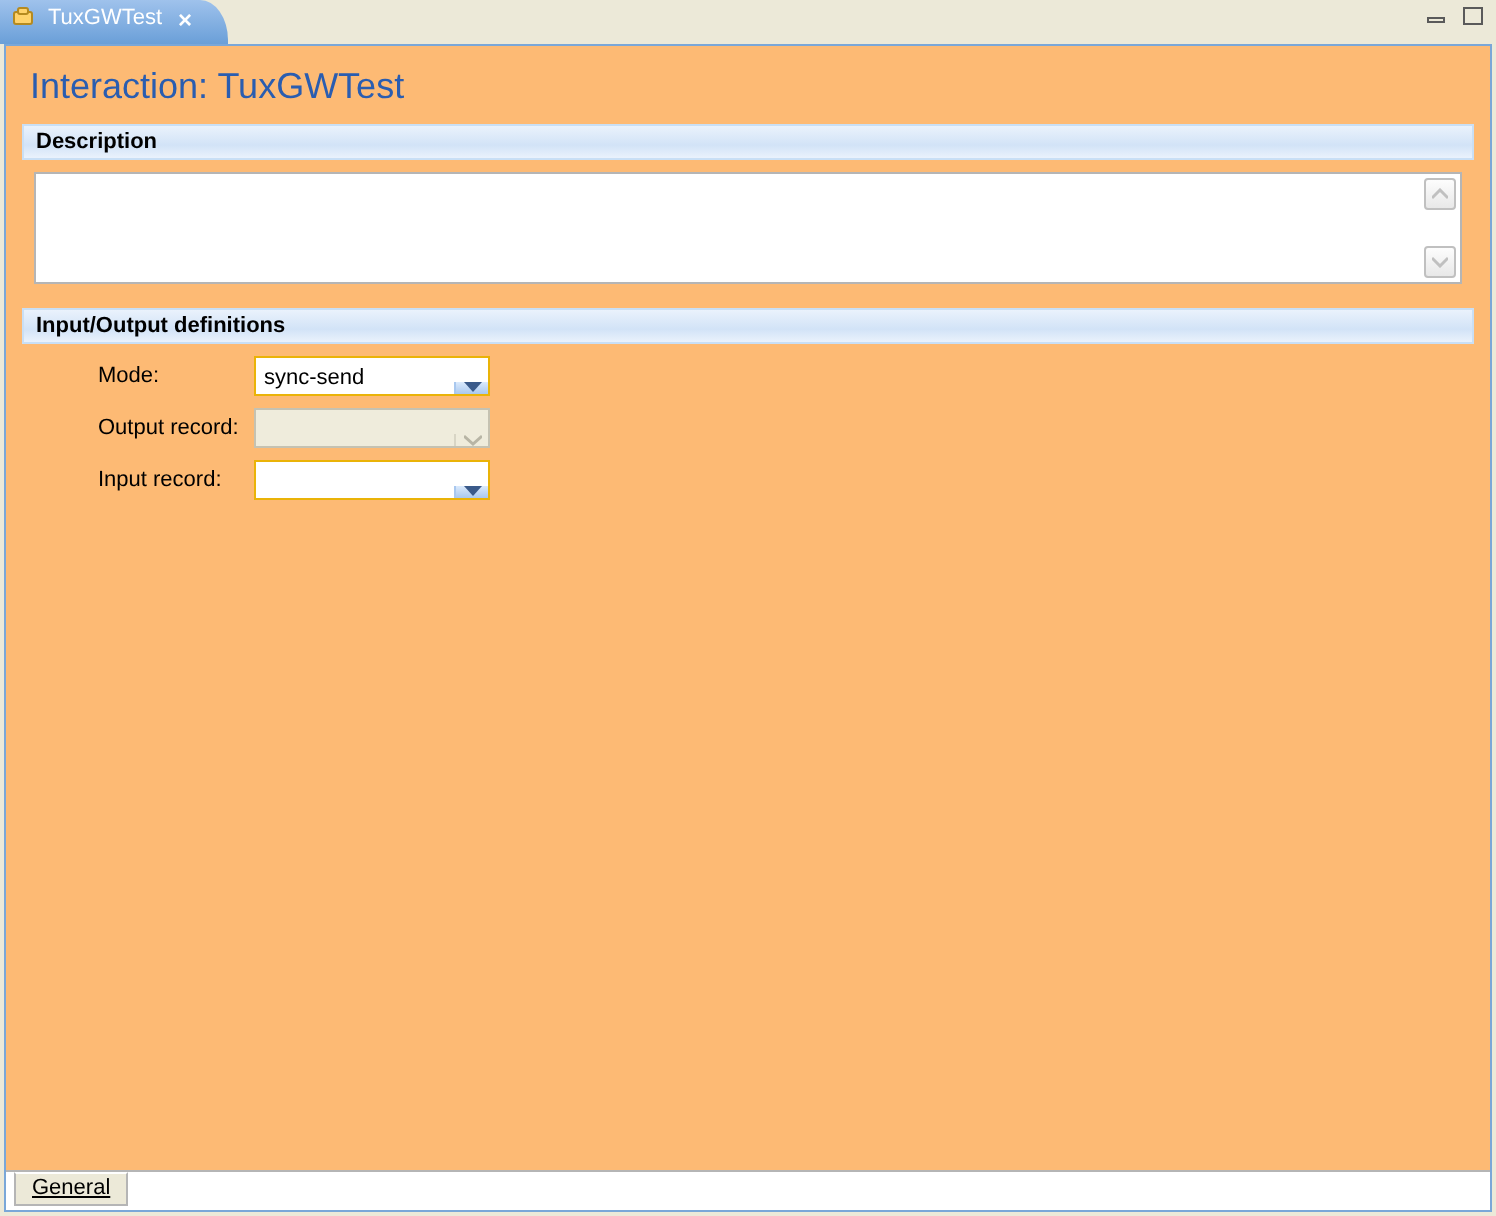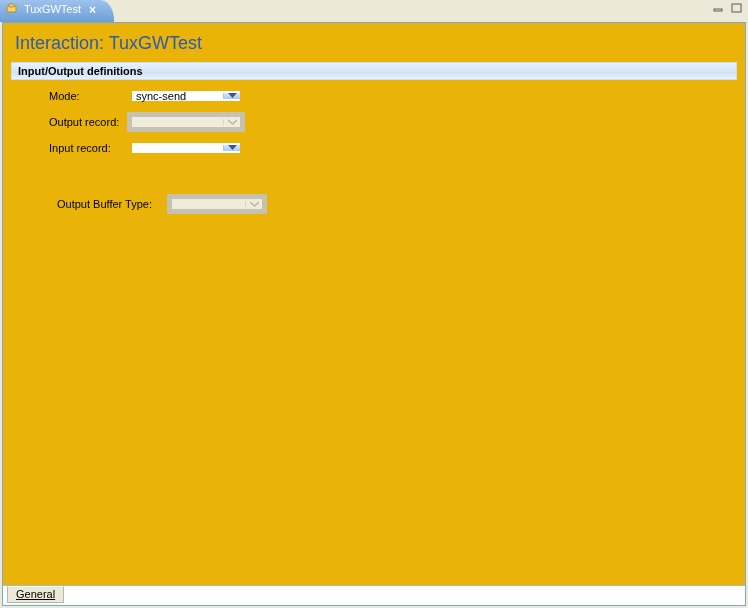--- a/index.html
+++ b/index.html
@@ -57,21 +57,21 @@
     cursor: pointer;
     display: flex;
     align-items: center;
     justify-content: center;
   }
   .content-frame {
     position: absolute;
     left: 2px; top: 22px;
     right: 2px; bottom: 2px;
     border: 1px solid #7aa7d8;
-    background: #eab308;
+    background: #fdba74;
   }
   .page {
     position: absolute;
     left: 0; right: 0; top: 0; bottom: 20px;
     padding: 8px 8px 0 8px;
     overflow: hidden;
   }
   .page-title {
     color: #2a5db0;
     font-size: 18px;
@@ -137,24 +137,24 @@
   }
   .form-label {
     width: 78px;
     font-size: 11px;
     color: #000;
   }
   .form-label.wide { width: 110px; }
   .combo {
     width: 118px;
     height: 20px;
-    border: 5px solid #eab308;
+    border: 1px solid #eab308;
     background: #fff;
     display: flex;
-    align-items: center;
+    align-items: flex-end;
     font-size: 11px;
   }
   .combo.disabled {
     background: #efecdc;
     border-color: #c5c2b2;
   }
   .combo .combo-text {
     flex: 1;
     padding: 2px 4px;
     display: flex;
@@ -233,20 +233,40 @@
             <rect x="1" y="1" width="9" height="8" fill="none" stroke="#5a5a5a"></rect>
           </svg>
       </div>
     </div>
   </div>
 
   <div class="content-frame">
     <div class="page">
       <div class="page-title">Interaction: TuxGWTest</div>
 
+      <div class="section">
+        <div class="section-header">Description</div>
+        <div class="section-body">
+          <div class="desc-box">
+            <textarea class="desc-textarea" style=""></textarea>
+            <div class="desc-scroll">
+              <div class="scroll-btn">
+                <svg width="8" height="6">
+                    <path d="M0 5 L4 1 L8 5" fill="none" stroke="#c0c0c0" stroke-width="1.5"></path>
+                  </svg>
+              </div>
+              <div class="scroll-btn">
+                <svg width="8" height="6">
+                    <path d="M0 1 L4 5 L8 1" fill="none" stroke="#c0c0c0" stroke-width="1.5"></path>
+                  </svg>
+              </div>
+            </div>
+          </div>
+        </div>
+      </div>
 
       <div class="section">
         <div class="section-header">Input/Output definitions</div>
         <div class="section-body">
           <div class="form-row">
             <div class="form-label">Mode:</div>
             <div class="combo">
               <div class="combo-text">sync-send</div>
               <div class="combo-arrow">
                 <svg width="9" height="6">
@@ -274,33 +294,20 @@
                 <svg width="9" height="6">
                     <path d="M0 0 L4.5 5 L9 0 Z" fill="#3a5a8a"></path>
                   </svg>
               </div>
             </div>
           </div>
         </div>
       </div>
 
       <div class="section">
-        <div class="param-body">
-          <div class="form-row">
-            <div class="form-label wide">Output Buffer Type:</div>
-            <div class="combo disabled">
-              <div class="combo-text"></div>
-              <div class="combo-arrow">
-                <svg width="9" height="6">
-                    <path d="M0 1 L4.5 5 L9 1" fill="none" stroke="#b8b5a5" stroke-width="1.5"></path>
-                  </svg>
-              </div>
-            </div>
-          </div>
-        </div>
       </div>
 
     </div>
 
     <div class="bottom-tabs">
       <div class="line"></div>
       <div class="bottom-tab">General</div>
     </div>
   </div>
 

